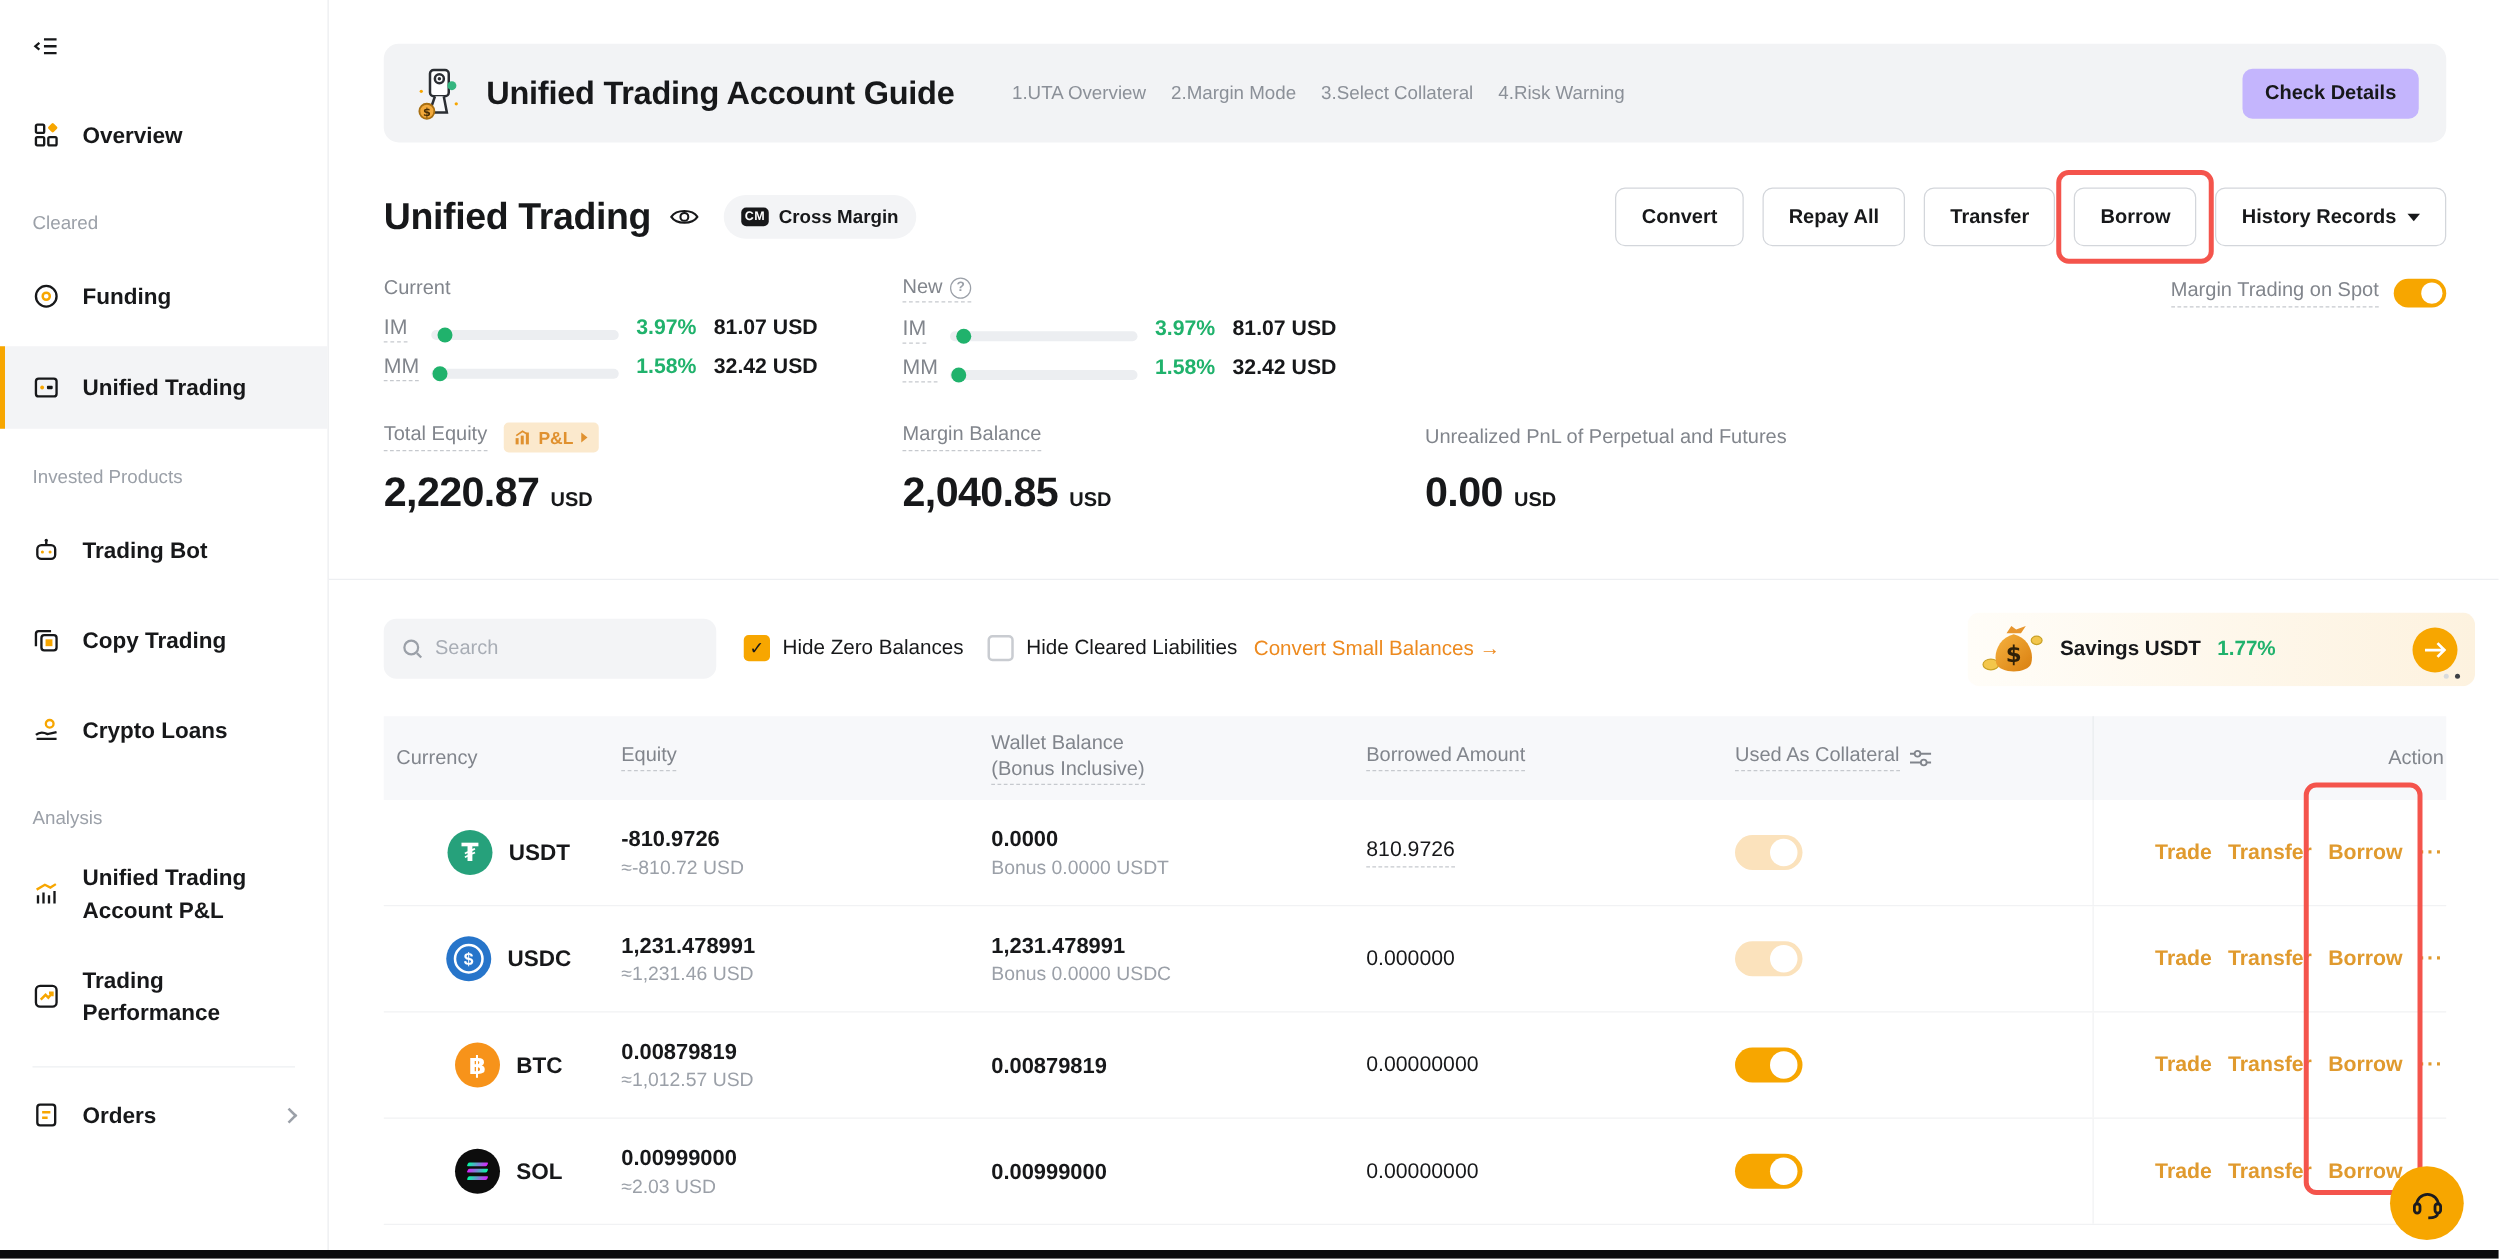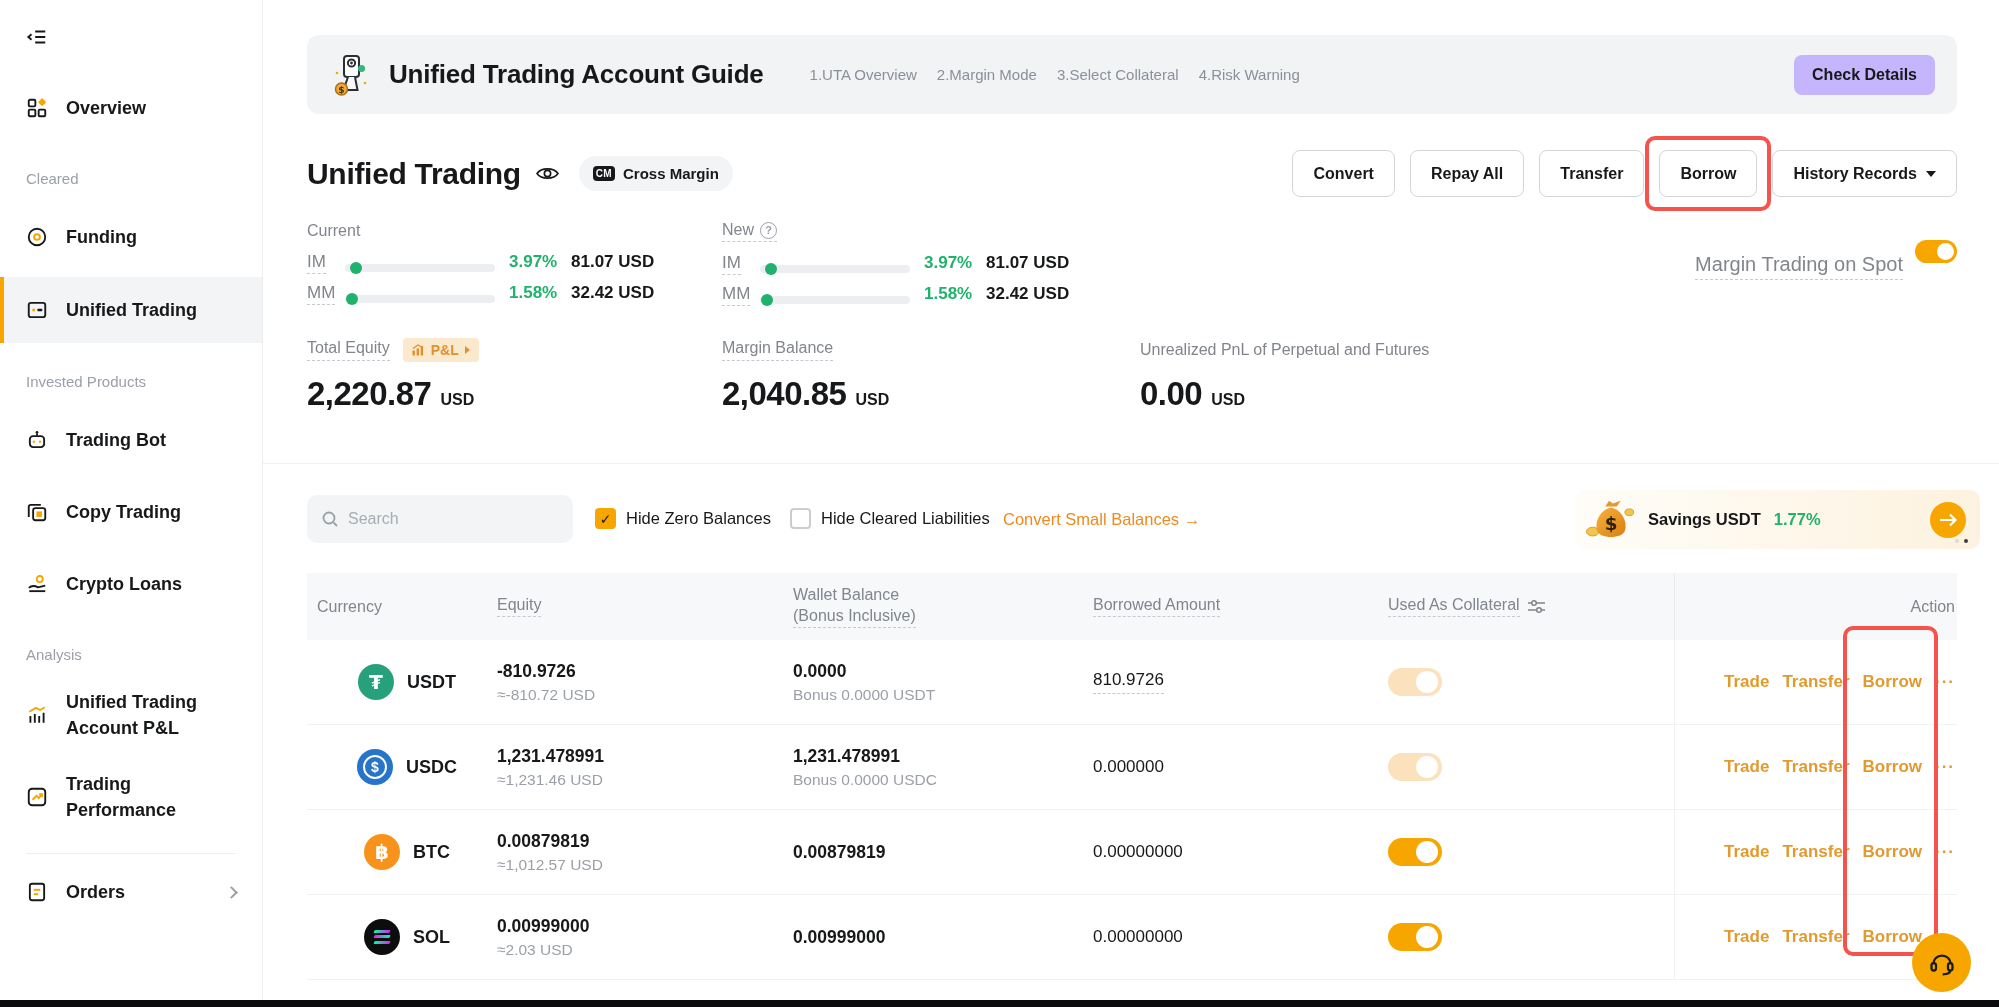--- a/index.html
+++ b/index.html
@@ -50,21 +50,21 @@
   .qicon::before { content:"?"; }
   .imrow { display:flex; align-items:flex-end; height:25px; margin-top:6px; }
   .im-label { width:38px; font-size:17px; color:#81858c; }
   .im-label span { border-bottom:1px dashed #c6c9ce; padding-bottom:2px; }
   .pbar { width:150px; height:8px; background:#eceef1; border-radius:4px; position:relative; margin-right:14px; }
   .pbar .pdot { position:absolute; top:-2px; width:12px; height:12px; border-radius:50%; background:#20b26c; }
   .pdot.p-im { left:5px; } .pdot.p-mm { left:1px; }
   .im-pct { width:62px; font-size:17px; font-weight:700; color:#20b26c; }
   .im-val { font-size:17px; font-weight:700; color:#17181a; }
   .margin-spot { position:absolute; right:0; top:2px; display:flex; align-items:center; gap:12px; }
-  .margin-spot-label { font-size:20px; color:#81858c; border-bottom:1px dashed #c6c9ce; padding-bottom:3px;margin-top:30px; }
+  .margin-spot-label { font-size:16px; color:#81858c; border-bottom:1px dashed #c6c9ce; padding-bottom:3px; }
 
   .toggle { position:relative; border:none; border-radius:16px; cursor:pointer; }
   .toggle .knob { position:absolute; background:#fff; border-radius:50%; }
   .toggle.sm { width:42px; height:23px; } .toggle.sm .knob { width:17px; height:17px; top:3px; right:3px; }
   .toggle.lg { width:54px; height:28px; } .toggle.lg .knob { width:22px; height:22px; top:3px; right:4px; }
   .toggle.on { background:#f7a600; } .toggle.pale { background:#fbe2bc; }
 
   .equity-row { margin-top:26px; height:80px; position:relative; }
   .stat { position:absolute; top:0; }
   .stat.s1 { left:0; } .stat.s2 { left:415px; } .stat.s3 { left:833px; }

